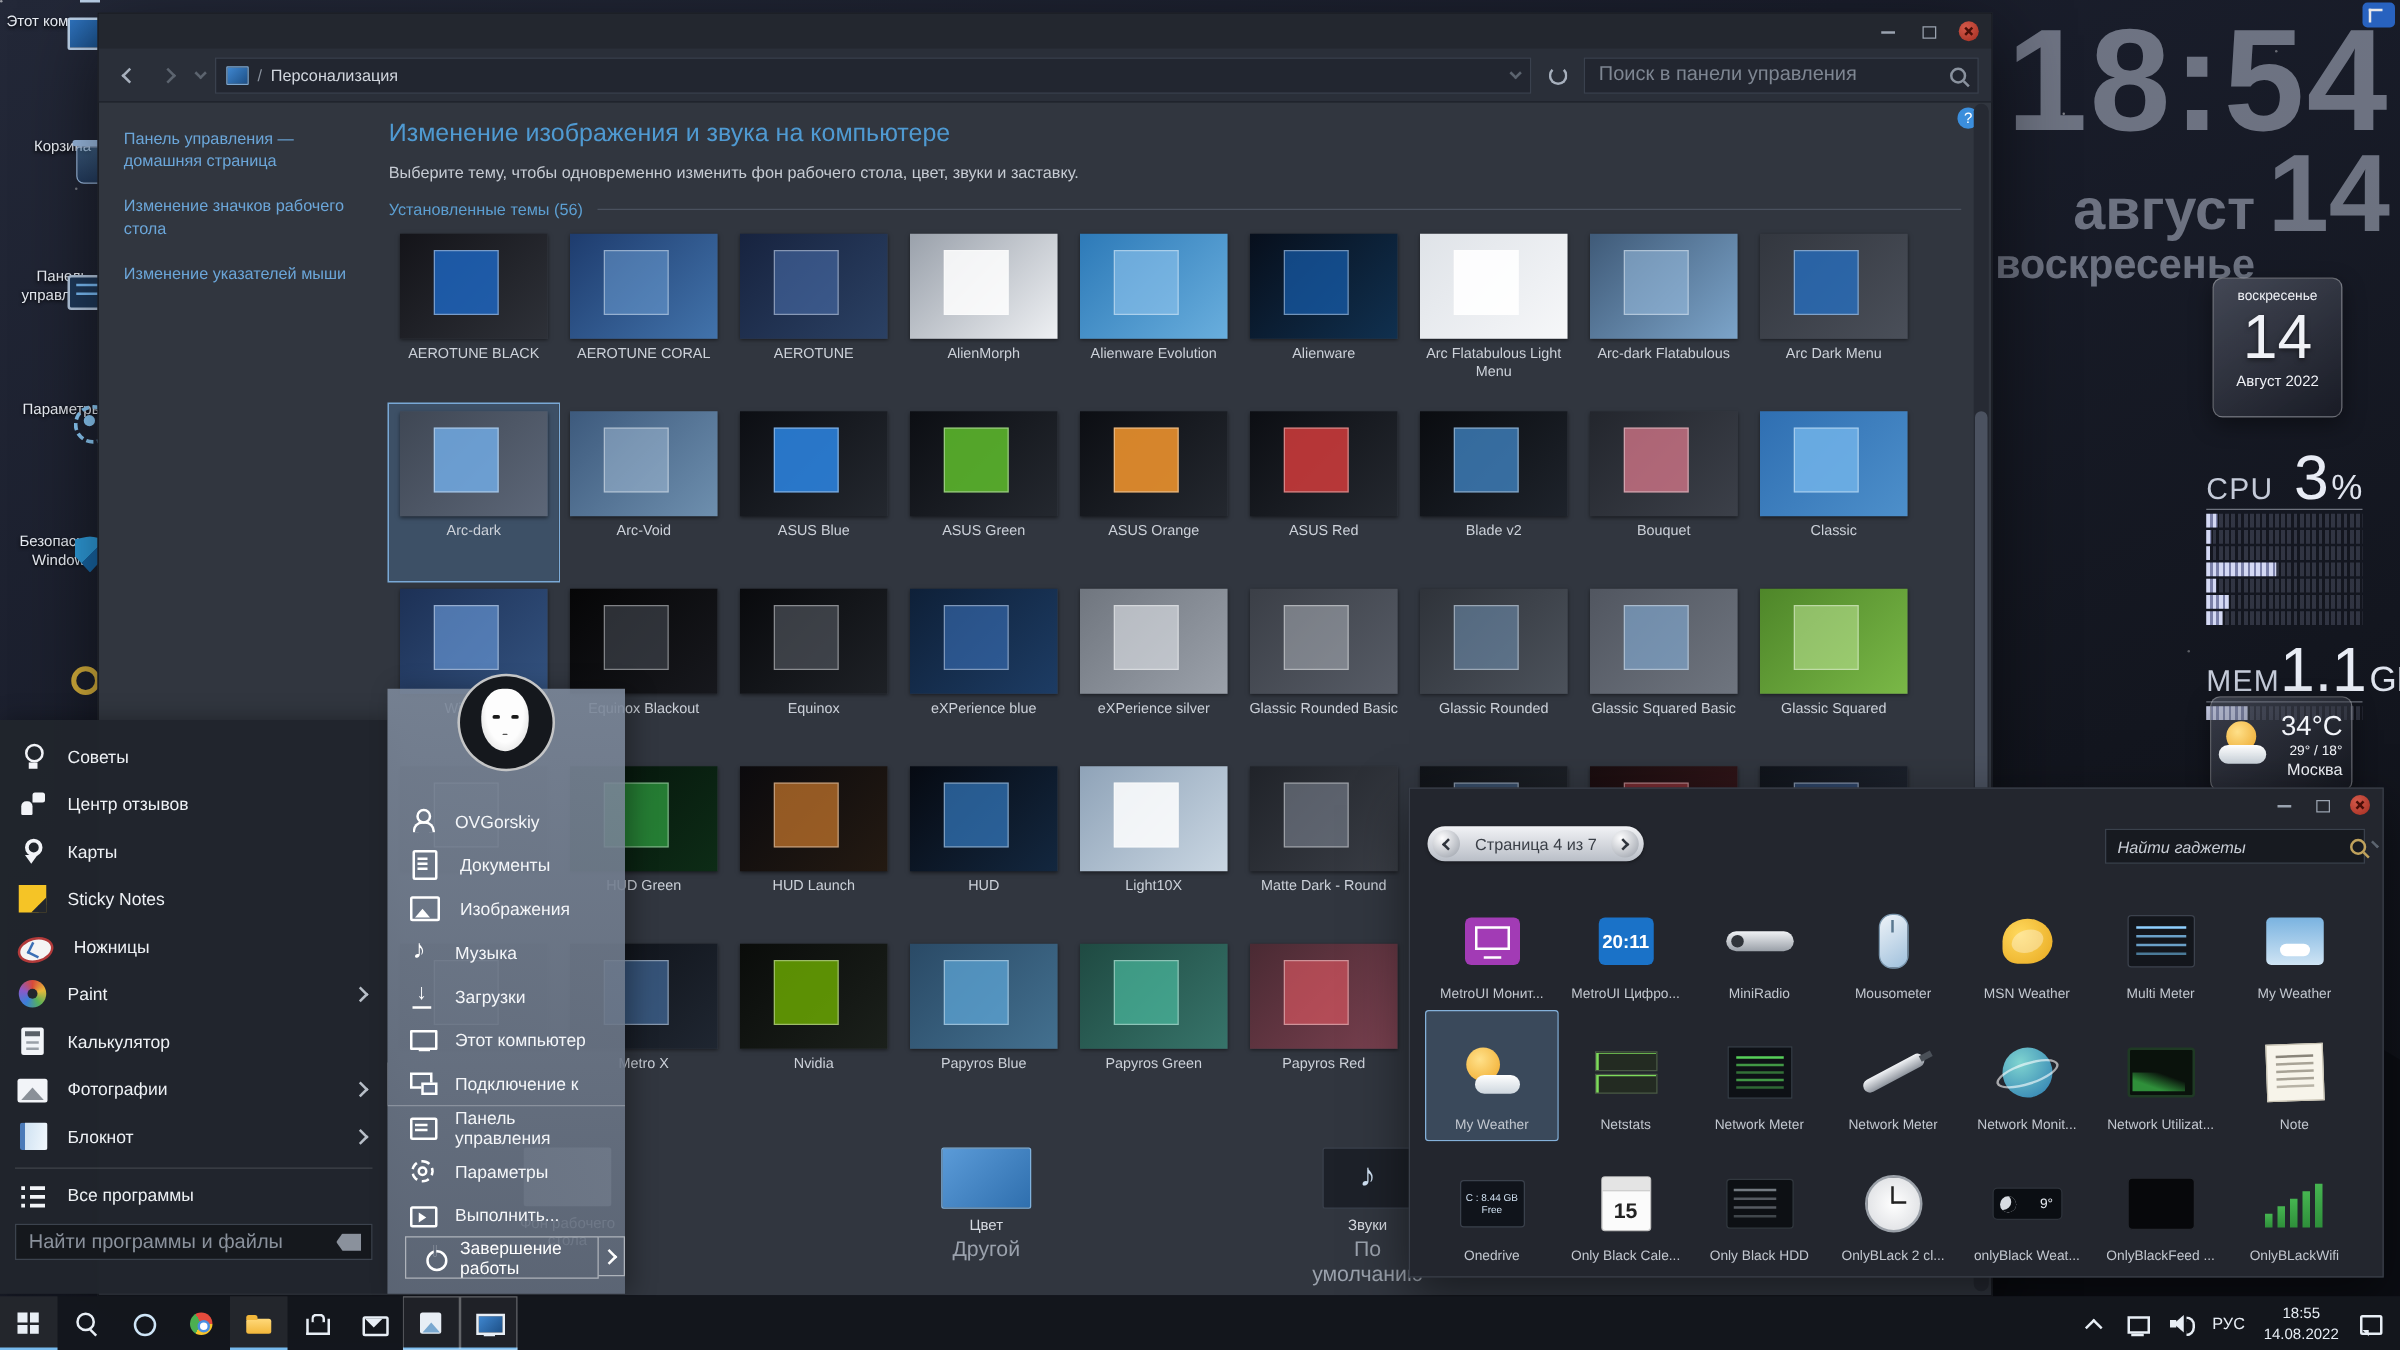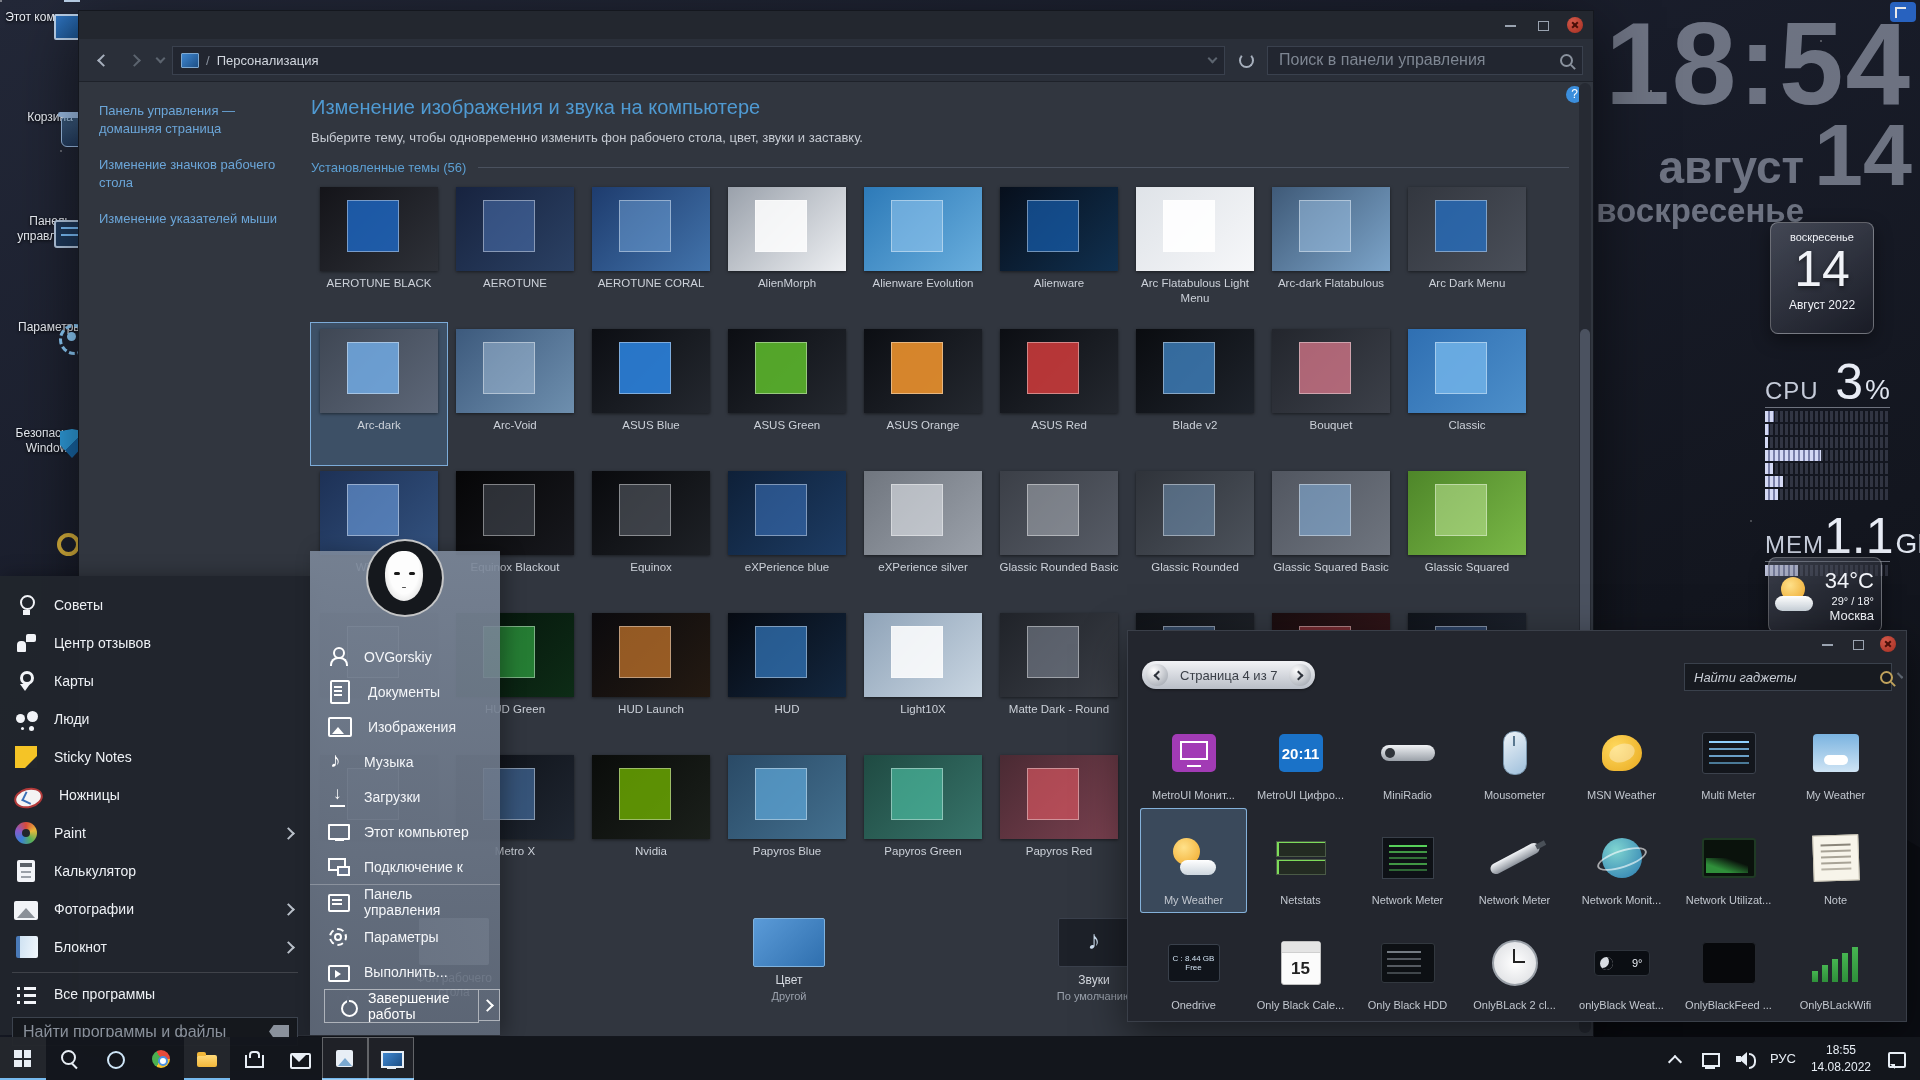--- a/index.html
+++ b/index.html
@@ -121,21 +121,21 @@
   .theme-label{font-size:11.5px;color:#ccd1d9;margin-top:5px;line-height:1.3;}
   .bottom-tiles{position:absolute;left:0;top:836px;width:100%;height:120px;}
   .bt{position:absolute;width:110px;text-align:center;cursor:pointer;}
   .bt:nth-of-type(1){left:98px;} .bt:nth-of-type(2){left:433px;} .bt:nth-of-type(3){left:738px;}
   .bt-tile{width:70px;height:47px;margin:0 auto;border-radius:2px;position:relative;}
   .bt-bg .bt-tile{background:linear-gradient(135deg,#8b929c,#b8bec6);}
   .bt-color .bt-tile{background:linear-gradient(135deg,#5b9bd8,#2f6fae);border:1px solid #7fb2de;}
   .bt-sound .bt-tile{background:#1d2129;border:1px solid #3a404c;}
   .bt-sound .bt-tile::after{content:"♪";color:#cfe0f2;font-size:26px;position:absolute;left:0;right:0;top:6px;}
   .bt-label{font-size:12px;color:#d6dae1;margin-top:6px;}
-  .bt-sub{font-size:11px;color:#9aa1ac;margin-top:3px;}
+  .bt-sub{font-size:17px;color:#9aa1ac;margin-top:3px;}
   .vscroll{position:absolute;right:2px;top:72px;bottom:3px;width:12px;background:#262a33;border-radius:6px;}
   .vthumb{position:absolute;left:1px;right:1px;top:246px;height:330px;background:#4b5260;border-radius:5px;cursor:pointer;}
 
   
   .gad{position:absolute;left:1127px;top:630px;width:778px;height:390px;background:#23262e;border:1px solid #3a3f49;
     z-index:30;box-shadow:0 14px 40px rgba(0,0,0,.5);}
   .gad-controls{position:absolute;right:10px;top:5px;display:flex;gap:14px;align-items:center;}
   .gad-nav{position:absolute;left:14px;top:30px;}
   .pill{height:28px;background:linear-gradient(#f2f3f6,#b9bec7);border-radius:14px;display:flex;align-items:center;padding:0 4px;gap:6px;box-shadow:0 1px 3px rgba(0,0,0,.4);}
   .pill-btn{width:22px;height:22px;border-radius:50%;background:radial-gradient(circle at 35% 30%,#fdfdfe,#969ca6);display:flex;align-items:center;justify-content:center;cursor:pointer;}
@@ -450,27 +450,27 @@
           <span class="c-sect-rule"></span>
         </div>
         <div class="themes-grid">
 
             <div class="theme-cell">
               <div class="theme-thumb" style="--c1: #141419; --c2: #2e3138; --p: rgba(30,110,210,0.75);"></div>
               <div class="theme-label">AEROTUNE BLACK</div>
             </div>
 
             <div class="theme-cell">
+              <div class="theme-thumb" style="--c1: #1e3c6e; --c2: #4273ab; --p: rgba(120,170,225,0.45);"></div>
+              <div class="theme-label">AEROTUNE CORAL</div>
+            </div>
+
+            <div class="theme-cell">
               <div class="theme-thumb" style="--c1: #17233f; --c2: #2b4164; --p: rgba(80,120,185,0.5);"></div>
               <div class="theme-label">AEROTUNE</div>
-            </div>
-
-            <div class="theme-cell">
-              <div class="theme-thumb" style="--c1: #1e3c6e; --c2: #4273ab; --p: rgba(120,170,225,0.45);"></div>
-              <div class="theme-label">AEROTUNE CORAL</div>
             </div>
 
             <div class="theme-cell">
               <div class="theme-thumb" style="--c1: #9aa1ab; --c2: #eef0f3; --p: rgba(255,255,255,0.85);"></div>
               <div class="theme-label">AlienMorph</div>
             </div>
 
             <div class="theme-cell">
               <div class="theme-thumb" style="--c1: #2d7ab8; --c2: #69aedd; --p: rgba(150,200,240,0.55);"></div>
               <div class="theme-label">Alienware Evolution</div>
@@ -890,25 +890,20 @@
           <span>Центр отзывов</span>
           <span class="expand"><span class="chv r"></span></span>
         </div>
 
         <div class="sm-item">
           <span class="smi i-map"></span>
           <span>Карты</span>
           <span class="expand"><span class="chv r"></span></span>
         </div>
 
-        <div class="sm-item">
-          <span class="smi i-people"></span>
-          <span>Люди</span>
-          <span class="expand"><span class="chv r"></span></span>
-        </div>
 
         <div class="sm-item">
           <span class="smi i-sticky"></span>
           <span>Sticky Notes</span>
           <span class="expand"><span class="chv r"></span></span>
         </div>
 
         <div class="sm-item">
           <span class="smi i-scissors"></span>
           <span>Ножницы</span>

